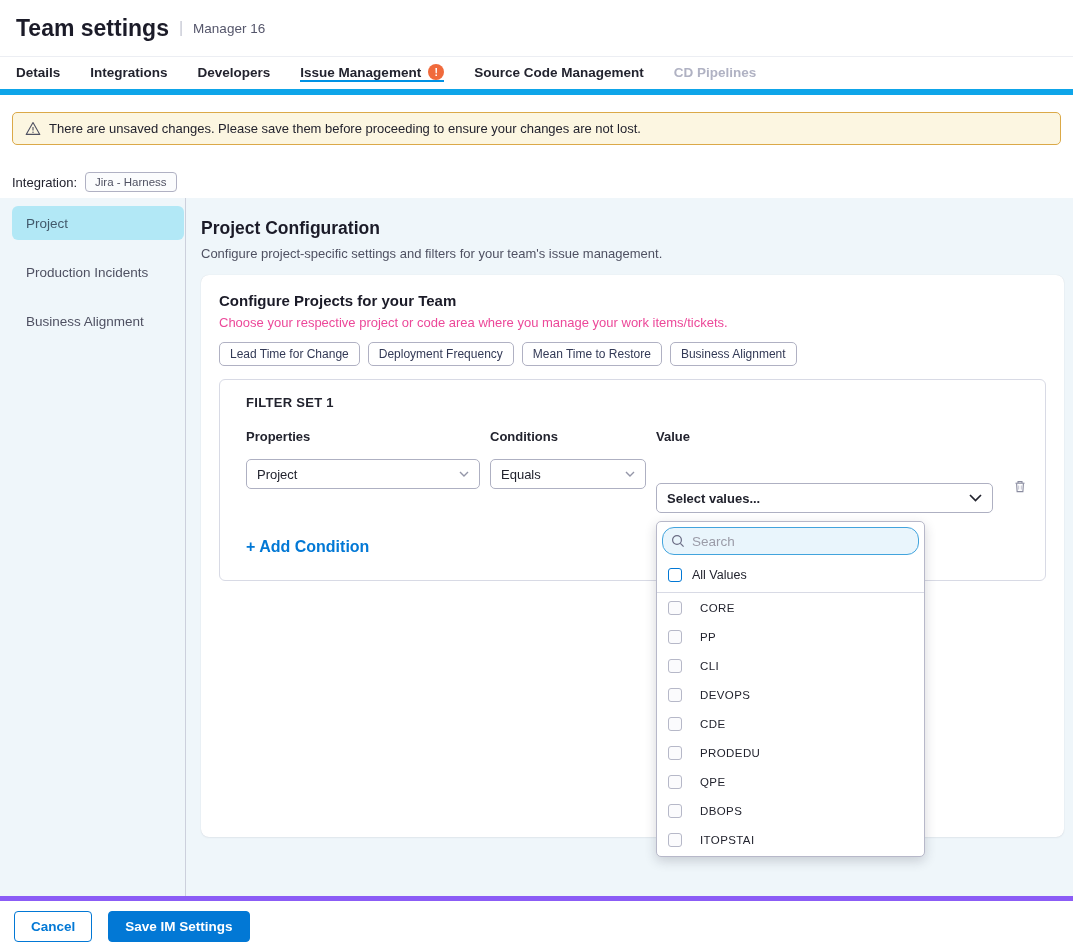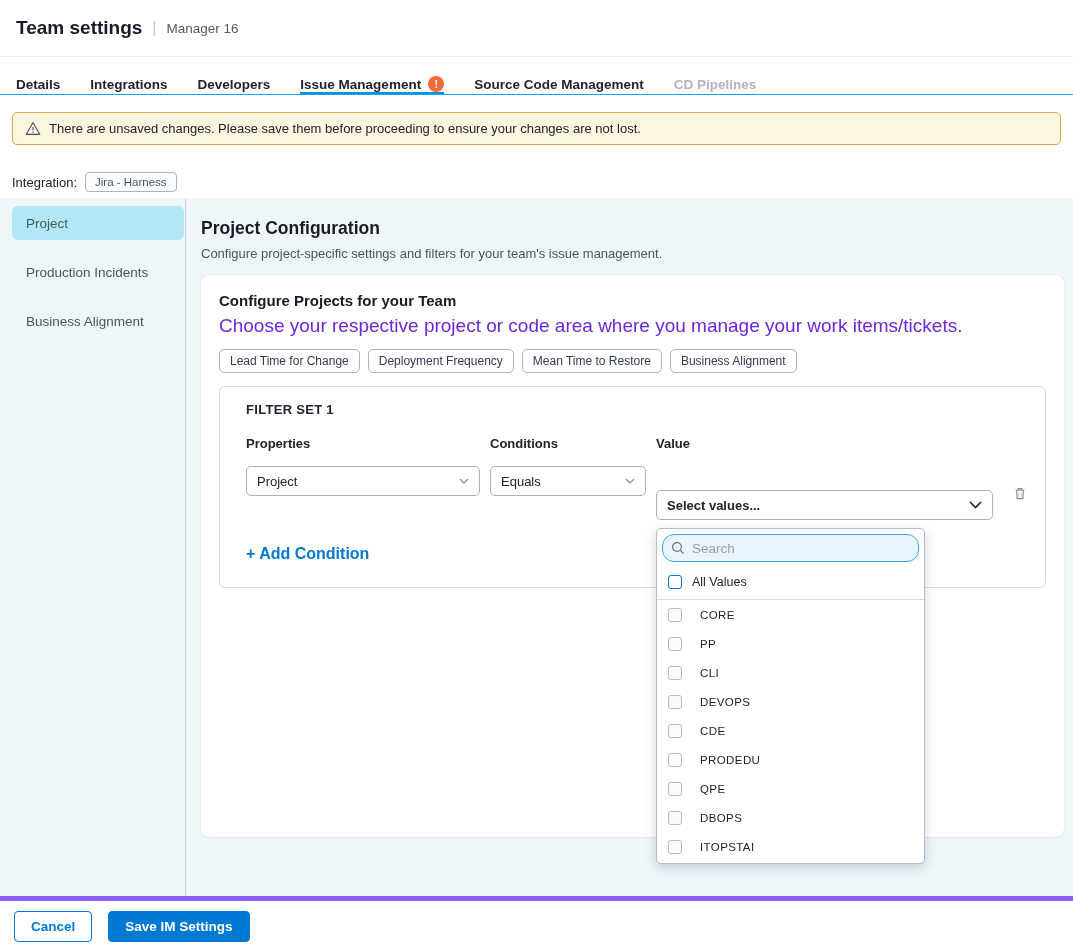--- a/index.html
+++ b/index.html
@@ -2,26 +2,26 @@
 <html><head>
 <meta charset="utf-8">
 <style>
   * { margin:0; padding:0; box-sizing:border-box; }
   html,body { background:#fff; }
   body { font-family:"Liberation Sans", sans-serif; color:#1b1b28; }
   .page { width:1073px; height:951px; display:flex; flex-direction:column; position:relative; background:#fff; overflow:hidden; }
 
   
   .hdr { height:57px; display:flex; align-items:center; padding:0 16px; border-bottom:1px solid #eceef3; flex:0 0 auto; }
-  .hdr-title { font-size:19px; font-weight:bold; color:#1b1b28; }
+  .hdr-title { font-size:23px; font-weight:bold; color:#1b1b28; }
   .hdr-sep { color:#c6c8d4; margin:0 10px; font-size:16px; font-weight:400; }
   .hdr-team { font-size:13.5px; color:#55566b; }
 
   
-  .tabs { height:38px; display:flex; align-items:flex-end; padding:0 16px; gap:30px; border-bottom:1px solid #0ea5e9; flex:0 0 auto; }
+  .tabs { height:38px; display:flex; align-items:center; padding:0 16px; gap:30px; border-bottom:6px solid #0ea5e9; flex:0 0 auto; }
   .tab { display:flex; align-items:center; gap:7px; font-size:13.5px; font-weight:bold; color:#22232e; border-bottom:2.5px solid transparent; cursor:pointer; }
   .tab.active { border-bottom-color:#0092e4; }
   .tab.disabled { color:#b0b2c3; cursor:default; }
   .tab-badge { width:16px; height:16px; border-radius:50%; background:#f06a3c; color:#fff; font-size:10.5px; font-weight:bold; display:flex; align-items:center; justify-content:center; }
 
   
   .banner { margin:17px 12px 12px; border:1px solid #dba948; background:#fcf6e1; border-radius:5px; padding:8px 12px; display:flex; align-items:center; gap:8px; font-size:13px; color:#23232e; flex:0 0 auto; }
 
   
   .integration { margin:15px 12px 6px; display:flex; align-items:center; gap:8px; font-size:13px; color:#23232e; flex:0 0 auto; }
@@ -32,21 +32,21 @@
   .sidebar { width:186px; flex:0 0 auto; border-right:1px solid #ccd0dc; padding-top:8px; }
   .side-item { height:34px; display:flex; align-items:center; padding-left:26px; font-size:13.5px; color:#4f5162; margin-bottom:15px; cursor:pointer; }
   .side-item.active { background:#b2e8f6; border-radius:6px; margin-left:12px; margin-right:1px; padding-left:14px; color:#42596b; }
 
   .main { flex:1 1 auto; padding:20px 9px 0 15px; min-width:0; }
   .main-title { font-size:17.5px; font-weight:bold; color:#1b1b28; }
   .main-sub { font-size:13px; color:#4f5162; margin-top:7px; }
 
   .card { background:#fff; border-radius:8px; margin-top:14px; padding:17px 18px; height:562px; box-shadow:0 1px 2px rgba(40,41,61,.06), 0 0 1px rgba(40,41,61,.14); }
   .card-title { font-size:15px; font-weight:bold; color:#1b1b28; }
-  .card-sub { font-size:19px; color:#6d28d9; margin-top:6px; }
+  .card-sub { font-size:13px; color:#ec4899; margin-top:6px; }
   .tags { display:flex; gap:8px; margin-top:12px; }
   .tag { border:1px solid #b0b1c3; border-radius:5px; padding:4px 10px; font-size:12px; color:#333a56; background:#fff; cursor:default; white-space:nowrap; }
 
   .filter-box { border:1px solid #d8dae5; border-radius:6px; margin-top:13px; padding:15px 26px 24px; }
   .fs-title { font-size:13px; font-weight:bold; letter-spacing:.3px; color:#22232e; }
   .fs-grid { display:grid; grid-template-columns:234px 156px 337px 1fr; column-gap:10px; margin-top:19px; }
   .col-label { font-size:13px; font-weight:bold; color:#22232e; margin-bottom:15px; }
   .select { height:30px; border:1px solid #aeb0c2; border-radius:5px; background:#fff; display:flex; align-items:center; justify-content:space-between; padding:0 10px; font-size:13px; color:#22232e; cursor:pointer; }
   .select .val-bold { font-weight:bold; }
   .trash-cell { display:flex; align-items:center; justify-content:flex-start; padding-left:10px; cursor:pointer; }

